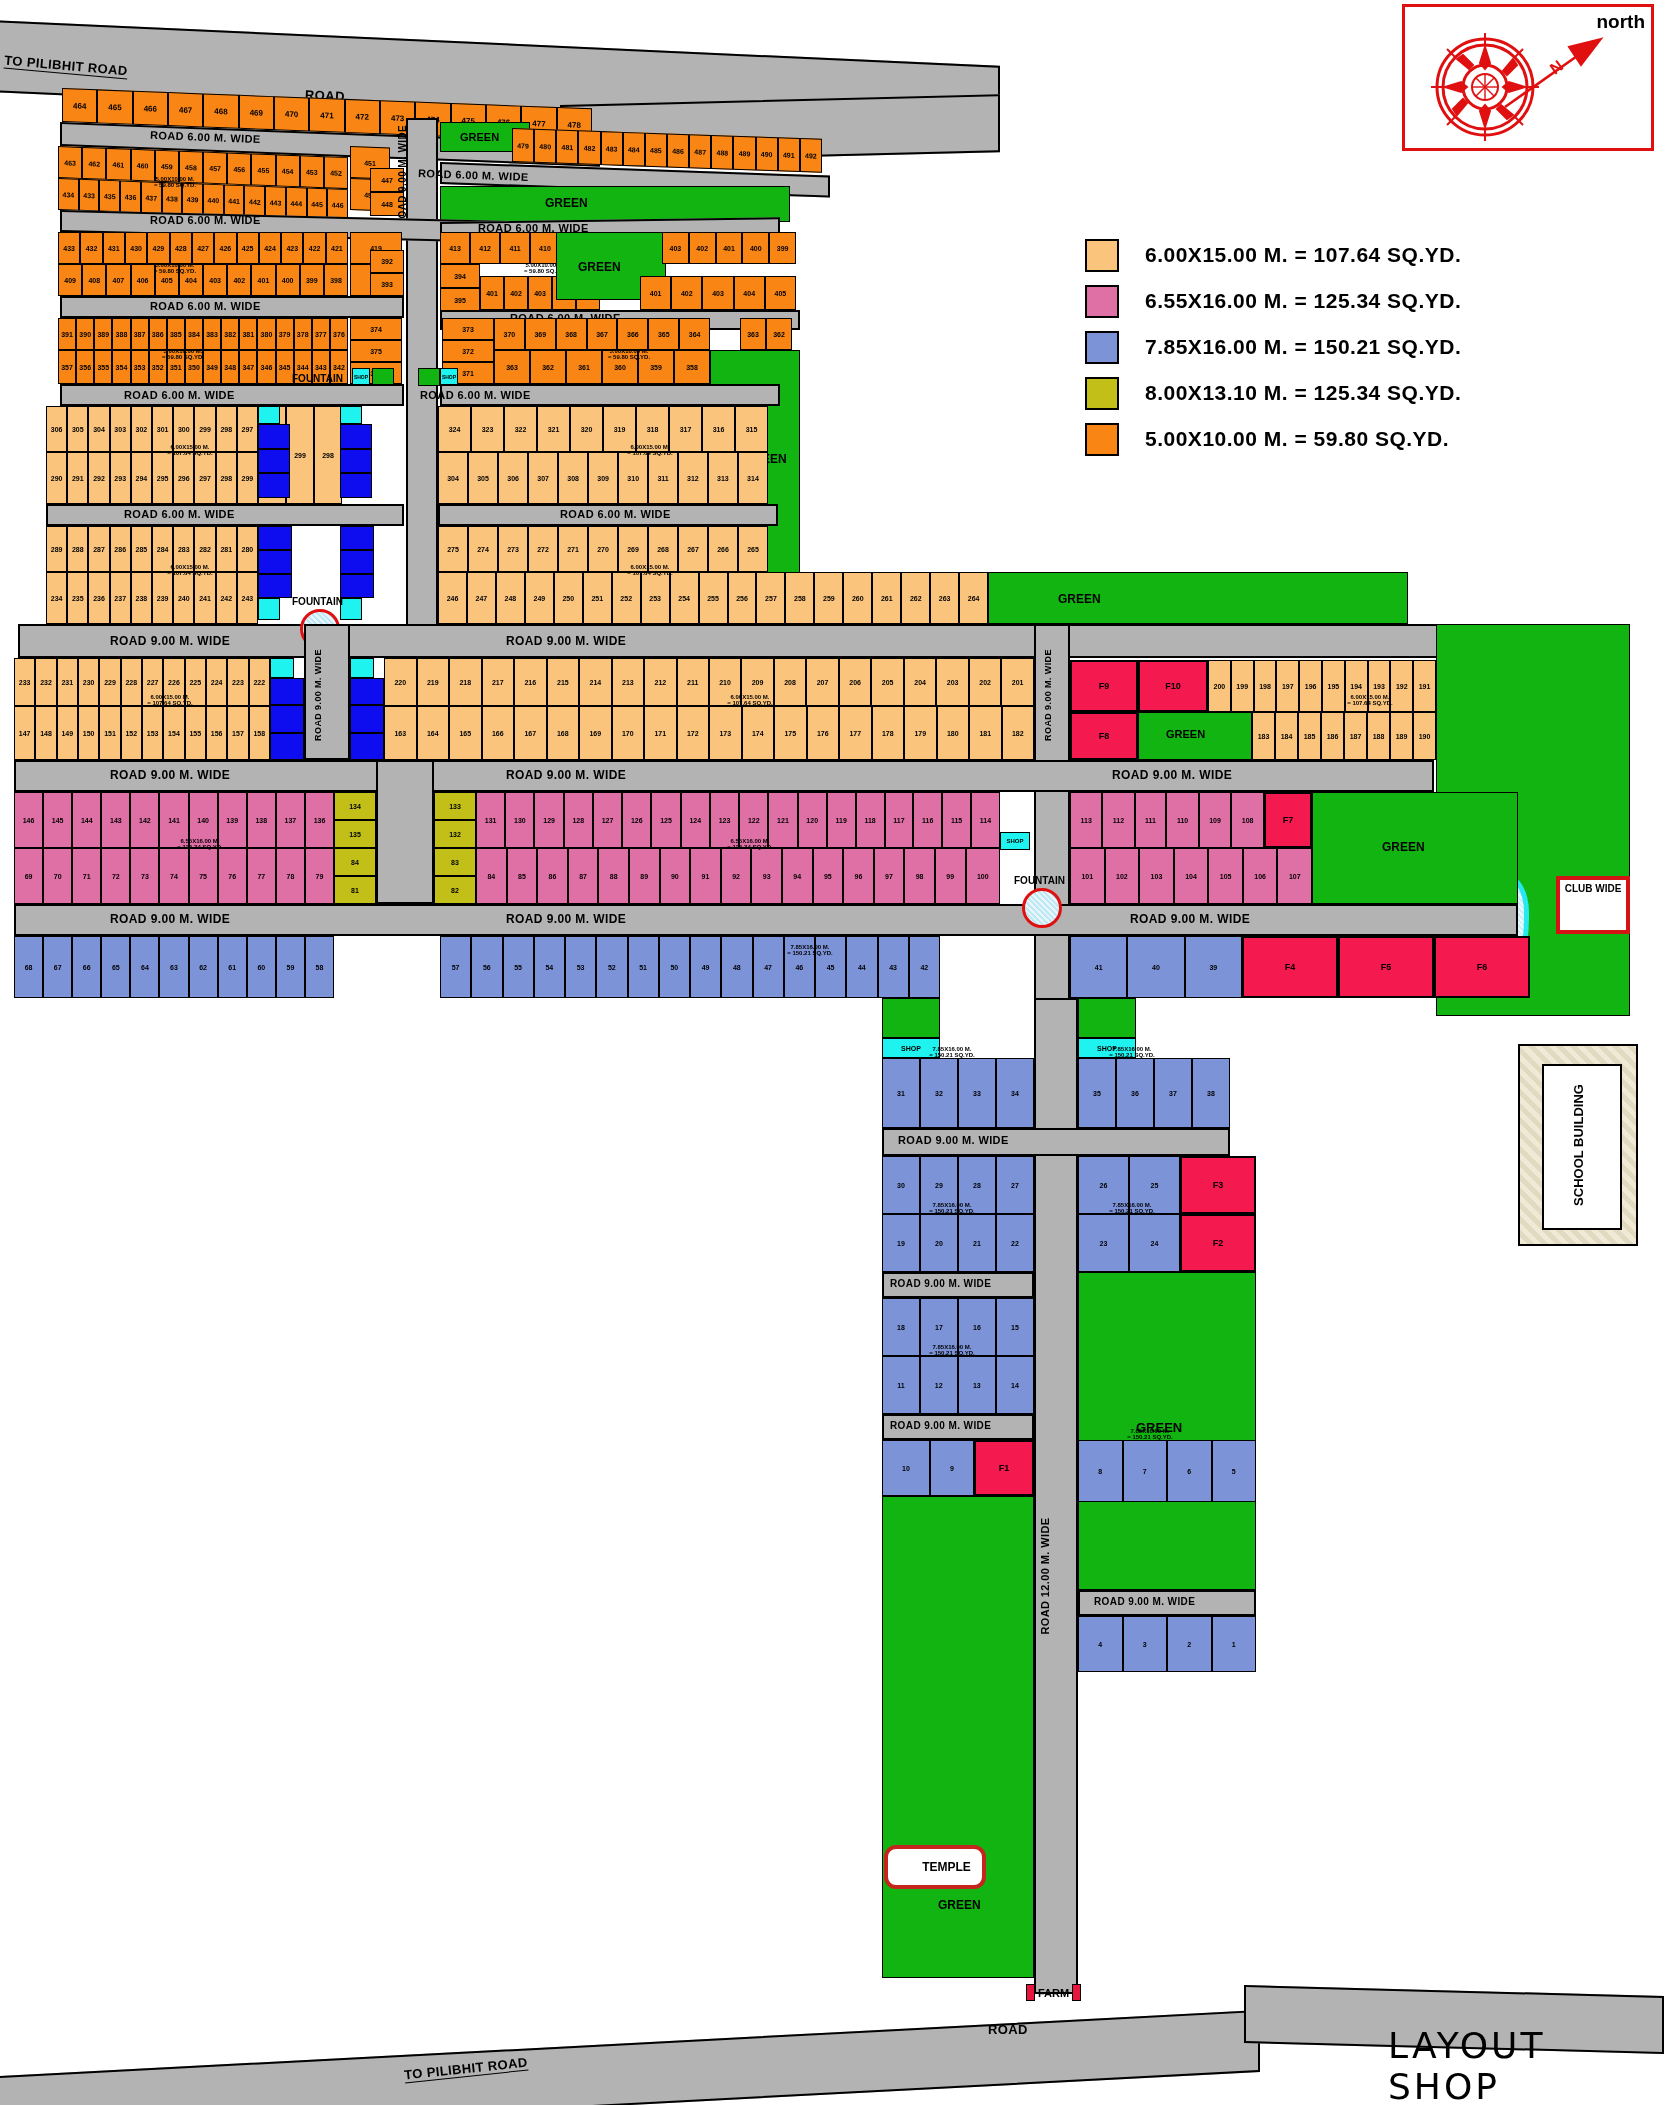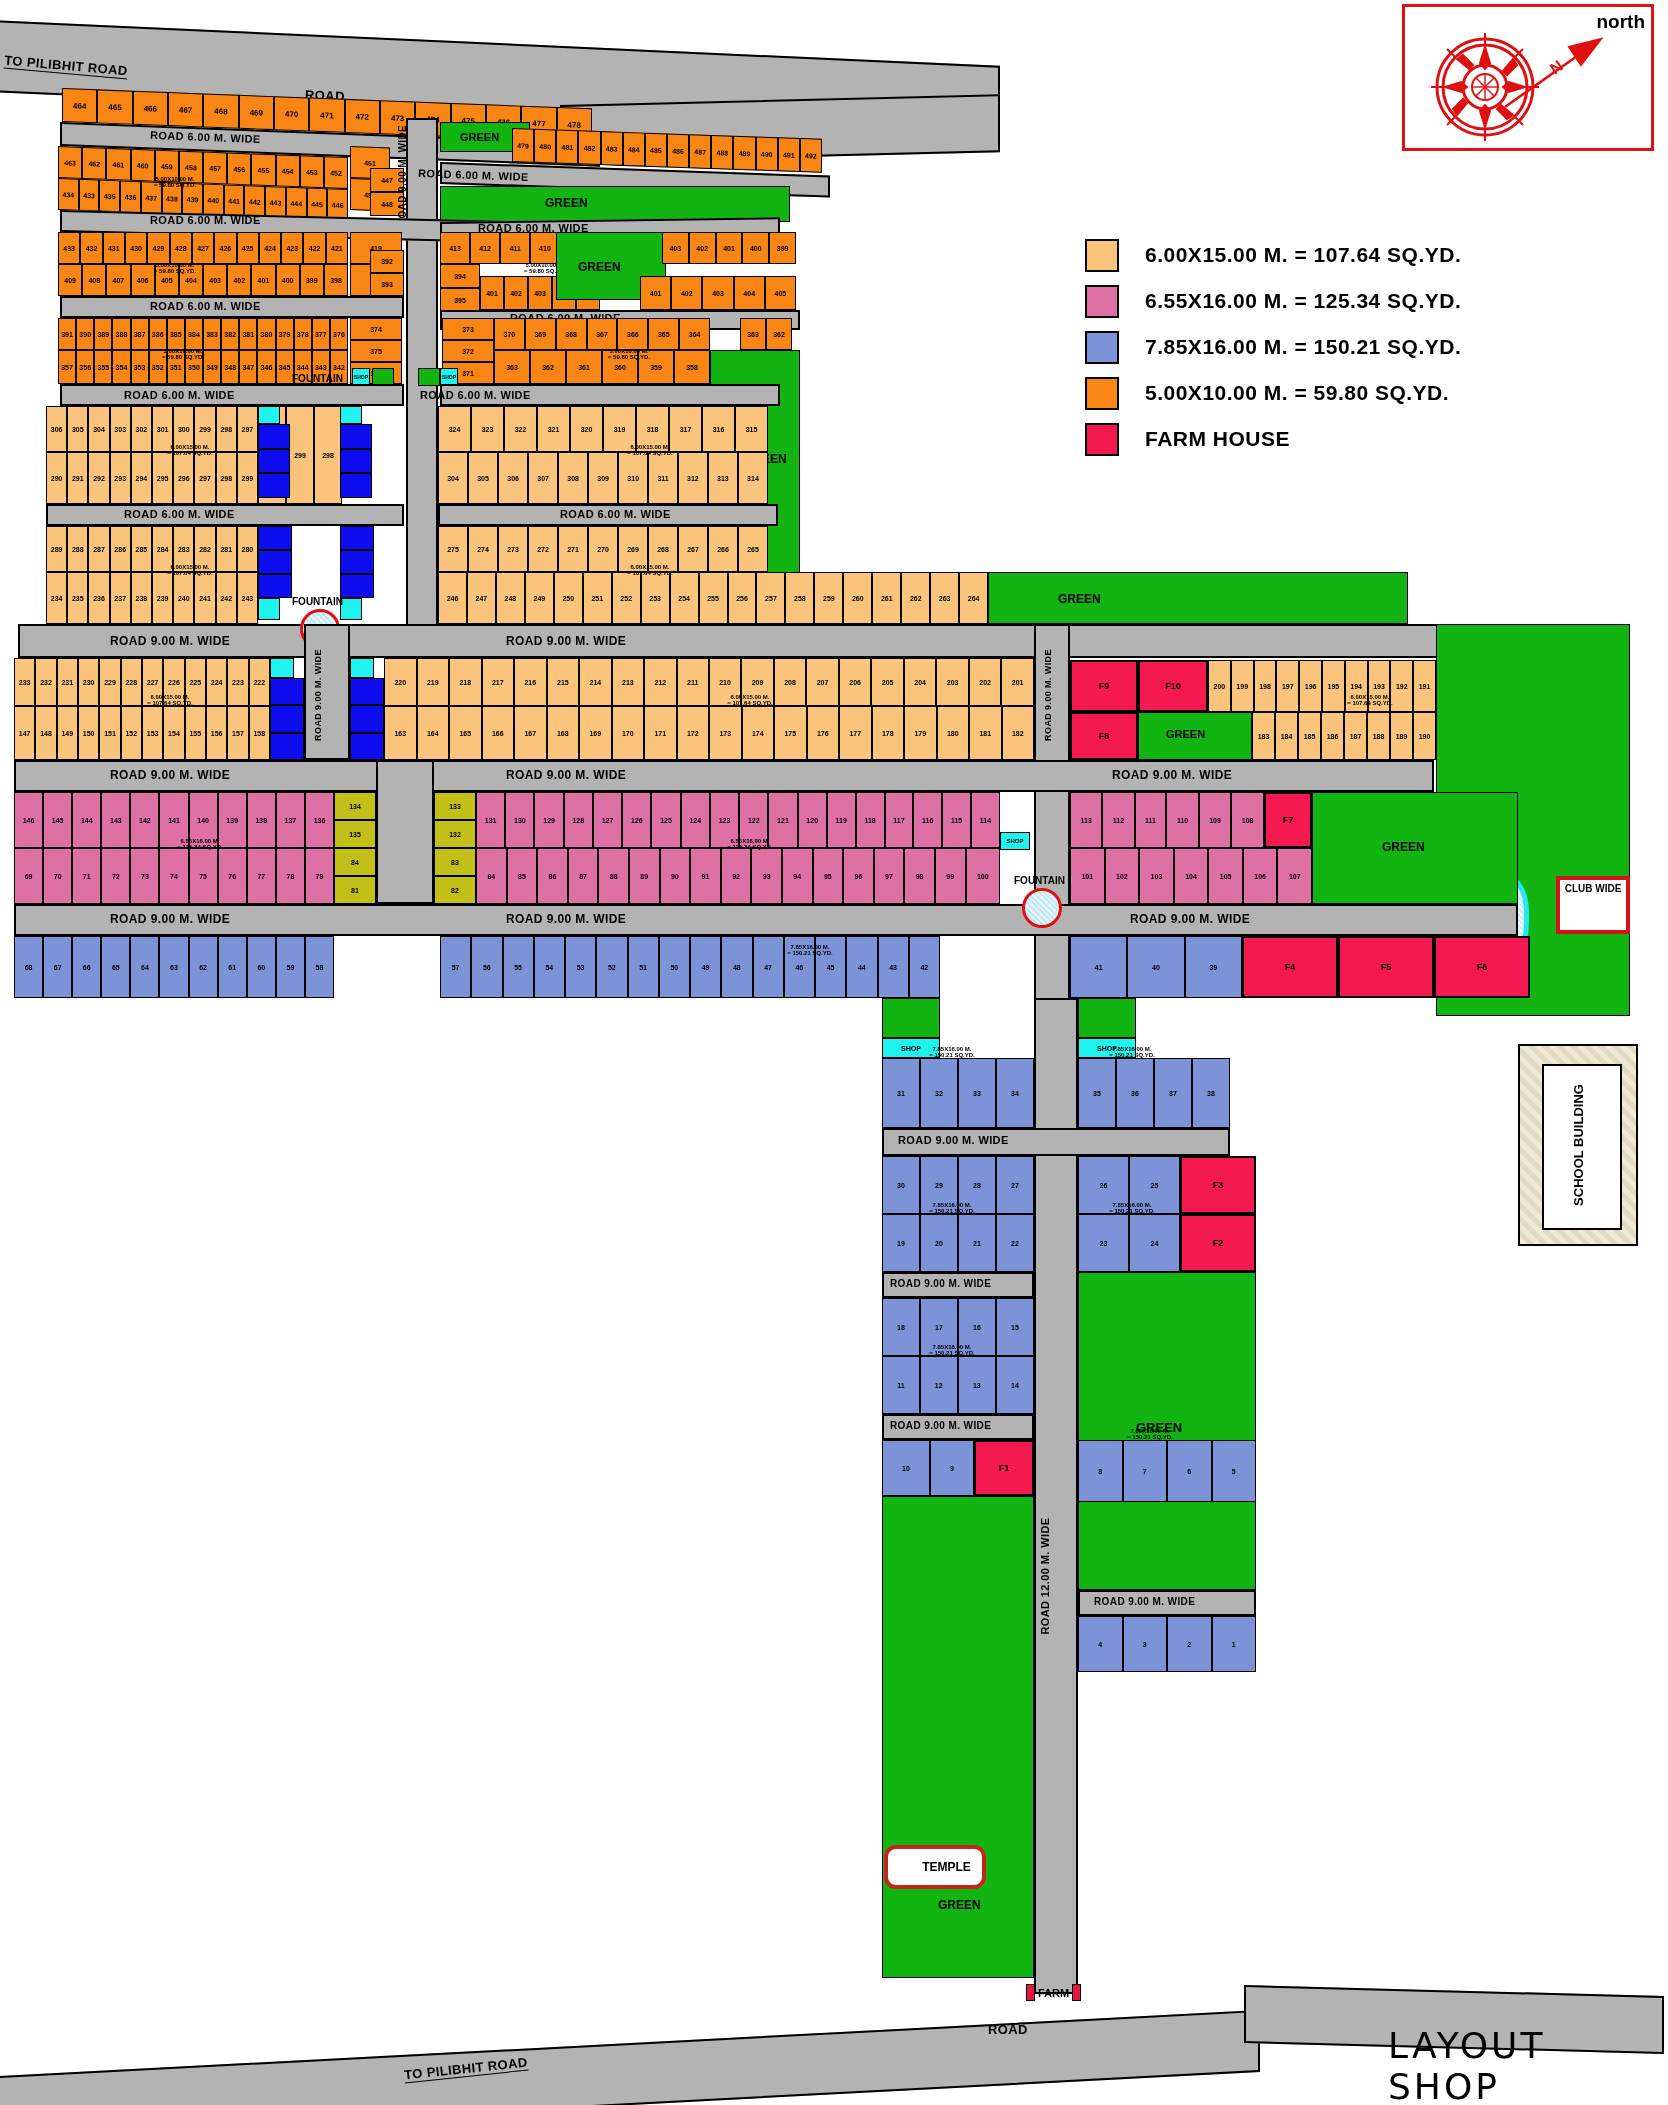--- a/index.html
+++ b/index.html
@@ -947,26 +947,26 @@
     </div>
     <div class="lg-row">
       <span class="lg-sw" style="background:#df70a5;"></span>
       <span class="lg-tx">6.55X16.00  M.  =  125.34  SQ.YD.</span>
     </div>
     <div class="lg-row">
       <span class="lg-sw" style="background:#7d93d8;"></span>
       <span class="lg-tx">7.85X16.00  M.  =  150.21  SQ.YD.</span>
     </div>
     <div class="lg-row">
+      <span class="lg-sw" style="background:#c2c018;"></span>
+      <span class="lg-tx">8.00X13.10  M.  =  125.34  SQ.YD.</span>
+    </div>
+    <div class="lg-row">
       <span class="lg-sw" style="background:#f98515;"></span>
       <span class="lg-tx">5.00X10.00  M.  =  59.80  SQ.YD.</span>
-    </div>
-    <div class="lg-row">
-      <span class="lg-sw" style="background:#f4194f;"></span>
-      <span class="lg-tx">FARM HOUSE</span>
     </div>
   </div>
 
   <div id="compass">
     <span class="north">north</span>
     <svg width="252" height="147" viewBox="0 0 252 147">
       <g stroke="#e01010" fill="#e01010" stroke-width="3">
         <circle cx="80" cy="80" r="48" fill="none"></circle>
         <circle cx="80" cy="80" r="42" fill="none"></circle>
         <circle cx="80" cy="80" r="22" fill="none"></circle>

